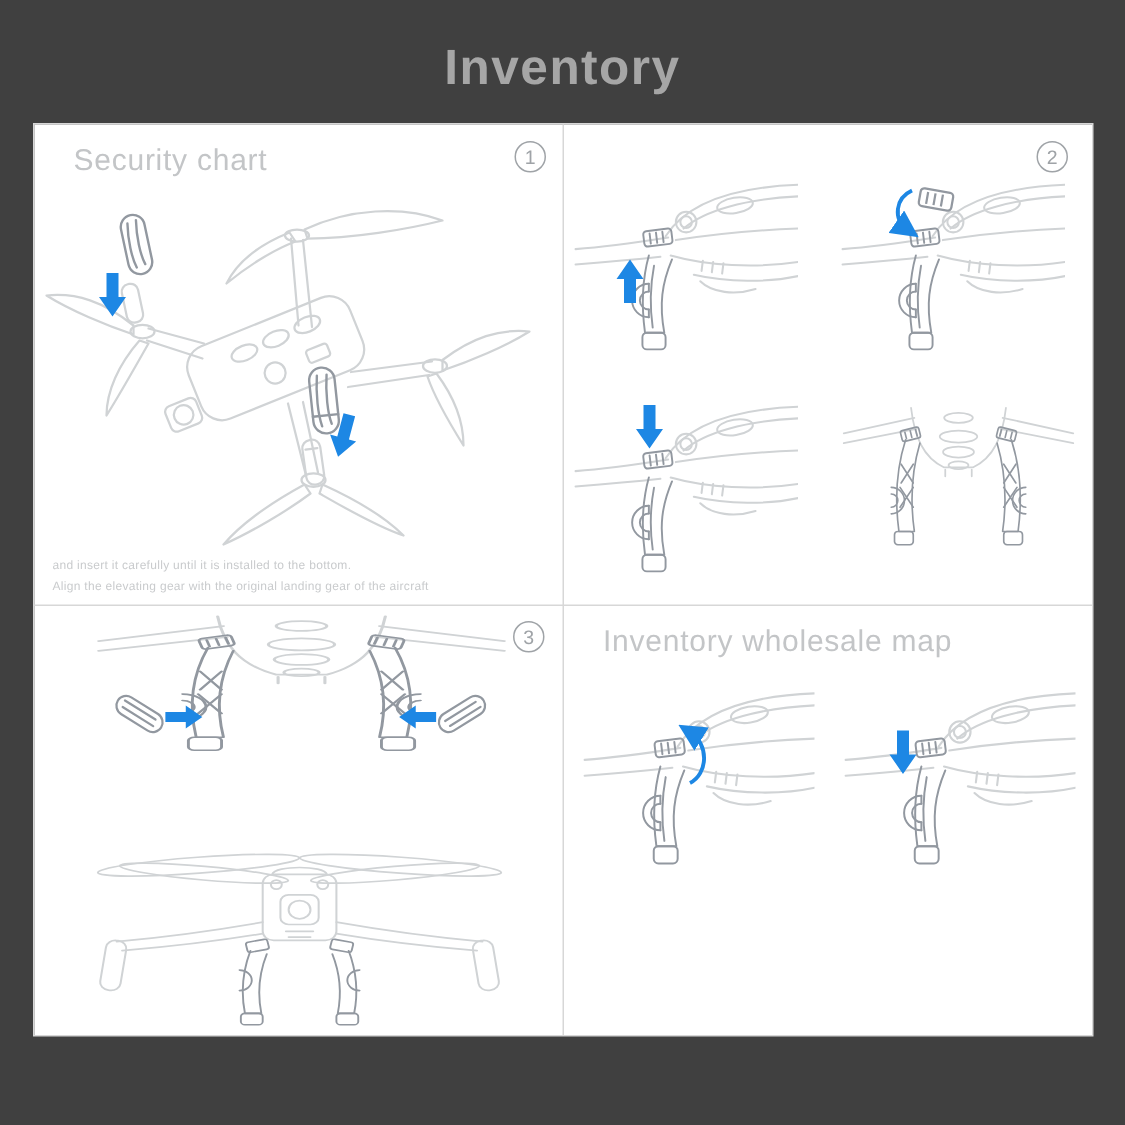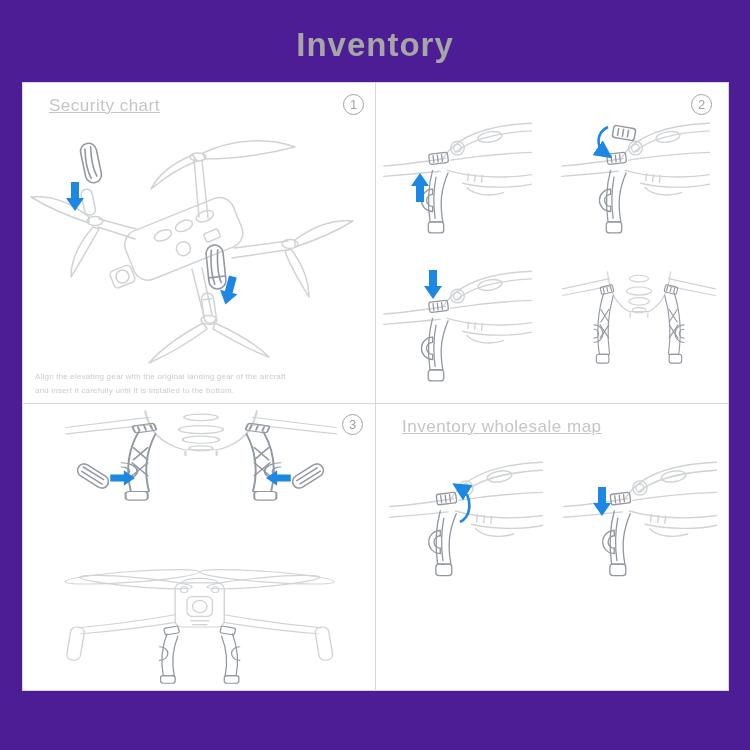--- a/index.html
+++ b/index.html
@@ -2,32 +2,32 @@
 <html style="--title: #a6a6a6; --panel-title: #c3c5c7; --caption: #c9cbcd; --badge: #9fa3a7; --border: #d7d7d7; --line-art: #d0d3d5; --line-art-dark: #9298a0; --arrow-blue: #1d87e4;"><head>
 <meta charset="utf-8">
 <style>
   :root{
     --title:#a6a6a6; --panel-title:#c3c5c7; --caption:#c9cbcd; --badge:#9fa3a7;
     --border:#d7d7d7; --line-art:#d0d3d5; --line-art-dark:#9298a0; --arrow-blue:#1d87e4;
   }
   *{margin:0;padding:0;box-sizing:border-box;}
   html,body{width:750px;height:750px;background:#ffffff;overflow:hidden;
     font-family:"Liberation Sans", sans-serif;}
-  .page{position:relative;width:750px;height:750px;background:#4c1d95;}
+  .page{position:relative;width:750px;height:750px;background:#404040;}
   .title{position:absolute;left:0;top:26px;width:750px;text-align:center;
     font-size:33px;font-weight:bold;letter-spacing:1px;color:var(--title);}
   .grid{position:absolute;left:22px;top:82px;width:707px;height:609px;
     border:1px solid var(--border);display:grid;
     grid-template-columns:353px 352px;grid-template-rows:321px 286px;}
   .panel{position:relative;background:#fff;}
   .p1{border-right:1px solid var(--border);border-bottom:1px solid var(--border);}
   .p2{border-bottom:1px solid var(--border);}
   .p3{border-right:1px solid var(--border);}
-  .panel-title{position:absolute;left:26px;top:13px;font-size:17px;
-    color:var(--panel-title);letter-spacing:.5px;white-space:nowrap;text-decoration:underline;}
+  .panel-title{position:absolute;left:26px;top:13px;font-size:20px;
+    color:var(--panel-title);letter-spacing:.5px;white-space:nowrap;}
   .badge{position:absolute;width:21px;height:21px;border:1.4px solid var(--badge);
     border-radius:50%;color:var(--badge);font-size:13px;line-height:18px;
     text-align:center;display:flex;align-items:center;justify-content:center;}
   .p1 .badge{right:11px;top:11px;}
   .p2 .badge{right:16px;top:11px;}
   .p3 .badge{right:12px;top:10px;}
   .caption{position:absolute;left:12px;bottom:5px;font-size:8px;line-height:14px;
     color:var(--caption);letter-spacing:.2px;white-space:nowrap;}
   .note{position:absolute;left:38px;bottom:9px;font-size:9.5px;
     color:var(--caption);letter-spacing:.2px;white-space:nowrap;}
@@ -214,22 +214,22 @@
               <rect x="-8.5" y="-22" width="17" height="44" rx="8.5"></rect>
               <path d="M-3,-17 C-5,-5 -5,9 -3,17 M3.5,-17 C1.5,-5 1.5,9 3.5,16"></path>
               <path d="M-8.5,10 h17"></path>
             </g>
           </g>
           <polygon class="bl" transform="translate(52,80)" points="0,14 -9,1 -4,1 -4,-15 4,-15 4,1 9,1"></polygon>
           <polygon class="bl" transform="translate(206,174) rotate(15)" points="0,14 -9,1 -4,1 -4,-15 4,-15 4,1 9,1"></polygon>
         </g>
       </svg>
       <div class="caption">
+        <div>and insert it carefully until it is installed to the bottom.</div>
         <div>Align the elevating gear with the original landing gear of the aircraft</div>
-        <div>and insert it carefully until it is installed to the bottom.</div>
       </div>
     </section>
 
     <section class="panel p2">
       <span class="badge">
         <span>2</span>
       </span>
       <svg class="illus" style="left:0;top:6px;width:352px;height:312px" viewBox="0 0 352 312">
         <use href="#closeup" x="6" y="28" width="150" height="129"></use>
         <polygon class="bl" transform="translate(44,98)" points="0,-14 9,-1 4,-1 4,15 -4,15 -4,-1 -9,-1"></polygon>

